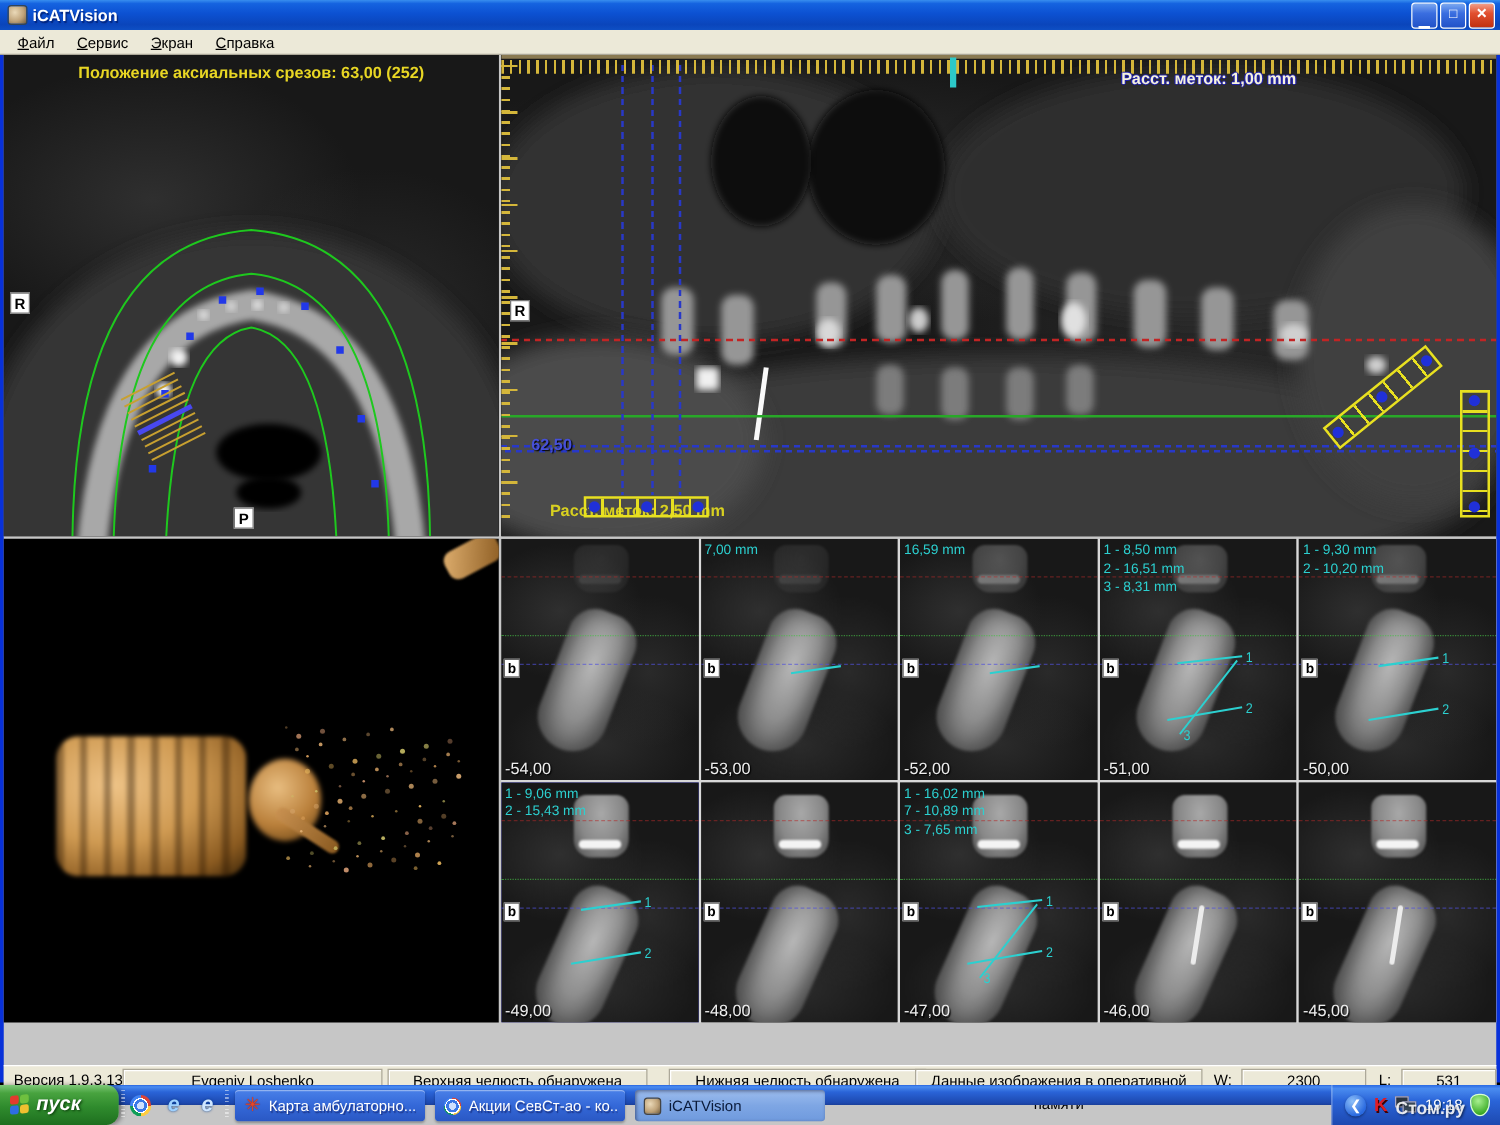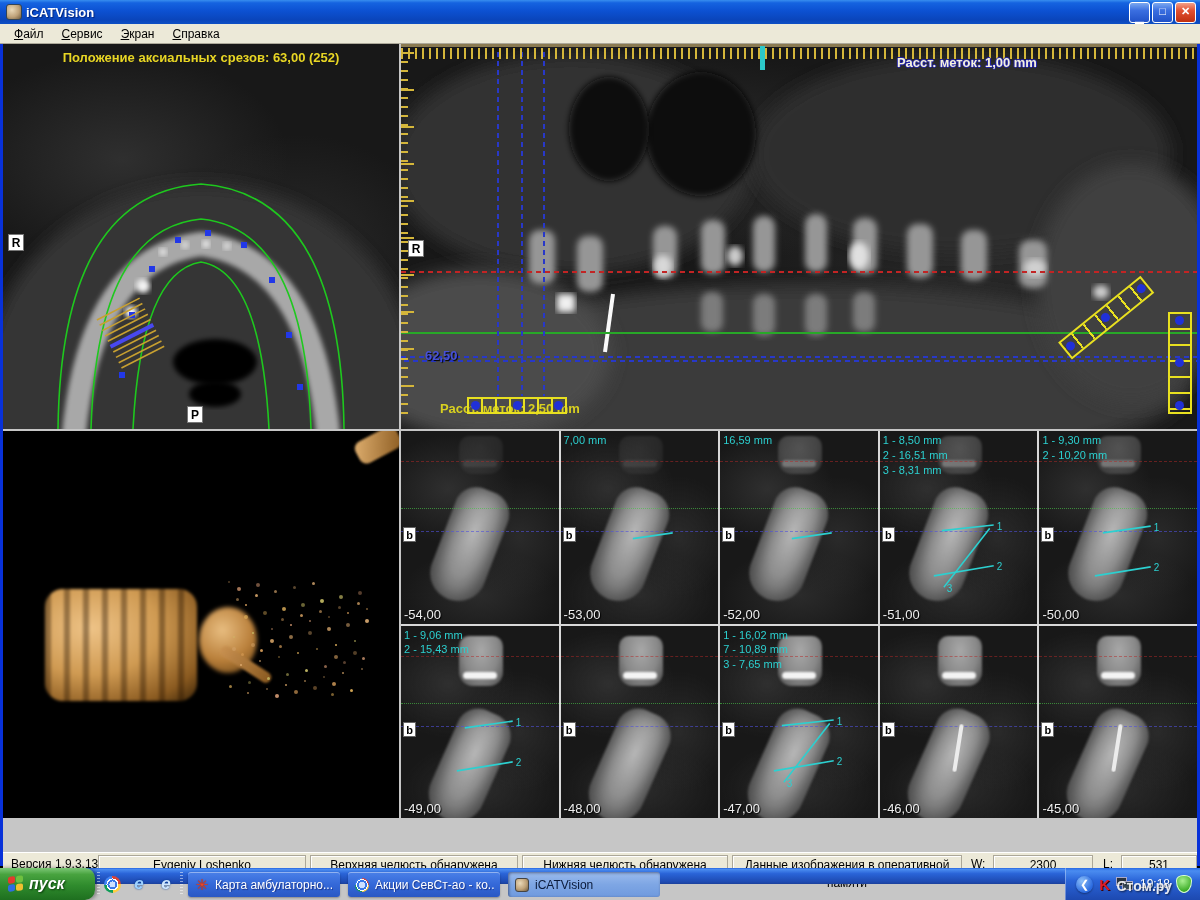--- a/index.html
+++ b/index.html
@@ -619,21 +619,21 @@
     <div class="pos">-45,00</div>
   </div>
 </div>
     </div>
   </div>
 
   <div class="status1">
     <span class="slabel" style="left:8px">Версия 1.9.3.13</span>
     <span class="sfield" style="left:95px;width:208px">Evgeniy Loshenko</span>
     <span class="sfield" style="left:307px;width:208px">Верхняя челюсть обнаружена</span>
-    <span class="sfield" style="left:519px;width:206px">Нижняя челюсть обнаружена</span>
+    <span class="sfield" style="left:532px;width:206px">Нижняя челюсть обнаружена</span>
     <span class="sfield" style="left:729px;width:230px">Данные изображения в оперативной памяти</span>
     <span class="slabel" style="left:968px">W:</span>
     <span class="sfield" style="left:990px;width:100px">2300</span>
     <span class="slabel" style="left:1100px">L:</span>
     <span class="sfield" style="left:1118px;width:76px">531</span>
   </div>
 
 </div>
 
 <div class="taskbar">

